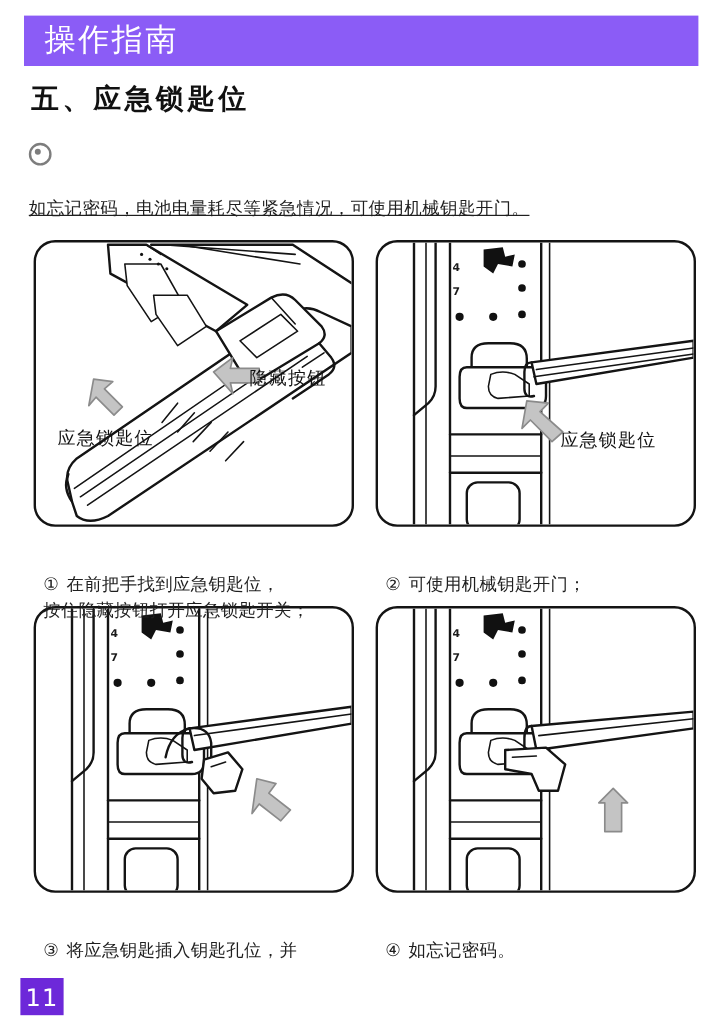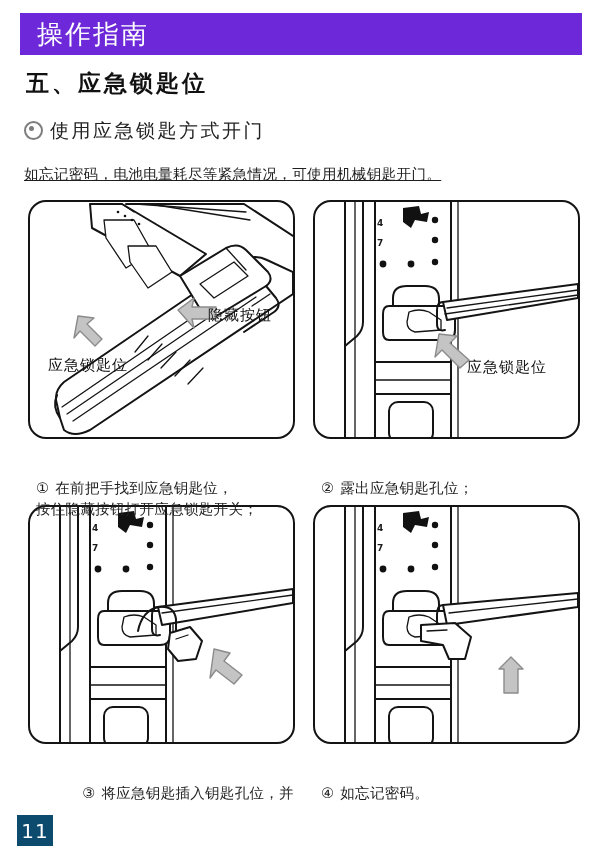--- a/index.html
+++ b/index.html
@@ -16,21 +16,21 @@
     overflow: hidden;
   }
 
   
   #header-band {
     position: absolute;
     left: 20px;
     top: 13px;
     width: 562px;
     height: 42px;
-    background: #6d28d9;
+    background: #8b5cf6;
     display: flex;
     align-items: center;
   }
   #header-title {
     color: #ffffff;
     font-size: 26px;
     letter-spacing: 2px;
     padding-left: 17px;
     font-weight: 400;
     line-height: 1;
@@ -108,34 +108,34 @@
     position: absolute;
     font-size: 14.5px;
     line-height: 1.45;
     letter-spacing: 0.3px;
     color: #1f1f1f;
     width: 280px;
     margin-top: 24px;
   }
   #caption-1 { left: 36px;  top: 454px; }
   #caption-2 { left: 321px; top: 454px; }
-  #caption-3 { left: 48px;  top: 759px; text-align: center; }
+  #caption-3 { left: 36px;  top: 759px; }
   #caption-4 { left: 321px; top: 759px; }
   .caption .cap-num { margin-right: 6px; }
   .caption .cap-line { display: block; }
   .caption .cap-line.indent2 { text-indent: 0; font-family: Liberation Serif, serif; }
 
   
   #page-number-box {
     position: absolute;
     left: 17px;
     top: 815px;
     width: 36px;
     height: 31px;
-    background: #0c4a6e;
+    background: #6d28d9;
     display: flex;
     align-items: center;
     justify-content: center;
   }
   #page-number {
     color: #ffffff;
     font-size: 20px;
     line-height: 1;
     letter-spacing: 1px;
   }
@@ -159,21 +159,20 @@
 <body>
 
 <div id="header-band">
   <div id="header-title">操作指南</div>
 </div>
 
 <div id="section-heading">五、应急锁匙位</div>
 
 <div id="subsection-row">
   <span id="bullet-icon"></span>
-  <span id="subsection-title">使用应急锁匙方式开门</span>
 </div>
 
 <div id="body-paragraph">如忘记密码，电池电量耗尽等紧急情况，可使用机械钥匙开门。</div>
 
 <div class="panel" id="panel-1">
   <svg viewBox="0 0 263 235">
 
     <path class="fillwhite" d="M30 216 L26 198 Q25 188 34 180 L210 60 Q224 51 237 58 L263 70 L263 92 L60 228 Q44 236 34 228 Z"></path>
 
     <path class="ln-t" d="M32 205 L214 80"></path>
@@ -348,21 +347,21 @@
 
 <div class="caption" id="caption-1">
   <span class="cap-line">
     <span class="cap-num">①</span><span>在前把手找到应急钥匙位，</span>
   </span>
   <span class="cap-line indent2">按住隐藏按钮打开应急锁匙开关；</span>
 </div>
 
 <div class="caption" id="caption-2">
   <span class="cap-line">
-    <span class="cap-num">②</span><span>露出应急钥匙孔位；</span>
+    <span class="cap-num">②</span><span>可使用机械钥匙开门；</span>
   </span>
 </div>
 
 <div class="caption" id="caption-3">
   <span class="cap-line">
     <span class="cap-num">③</span><span>将应急钥匙插入钥匙孔位，并</span>
   </span>
 </div>
 
 <div class="caption" id="caption-4">

